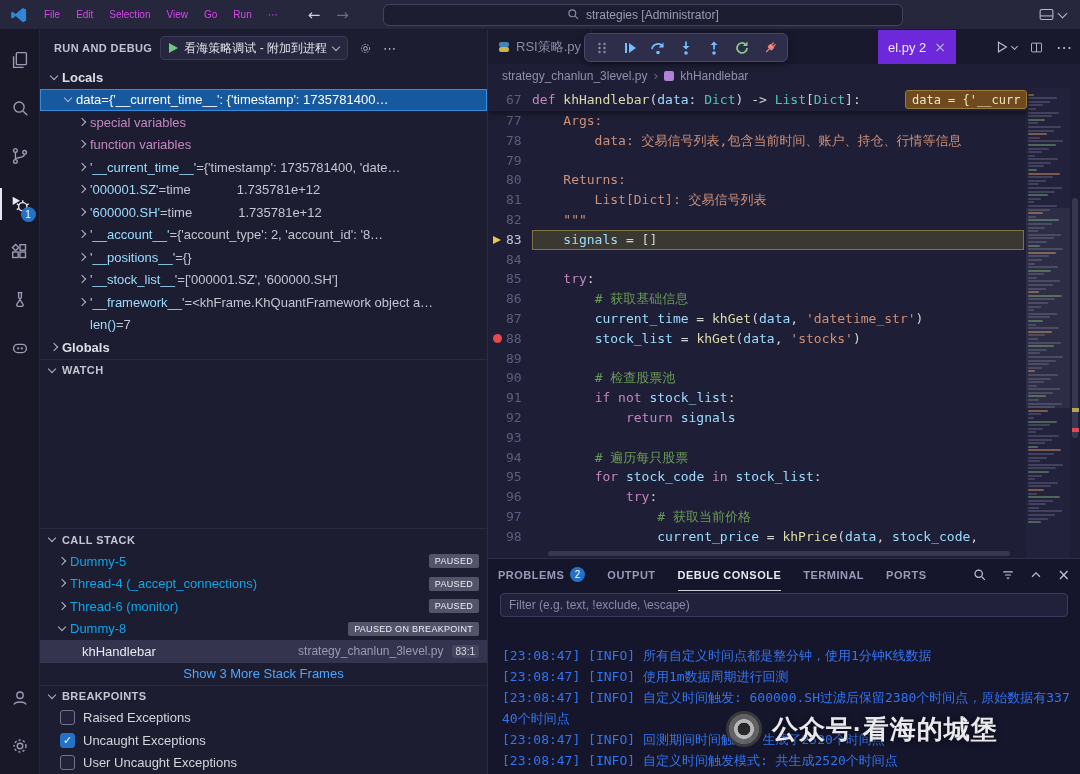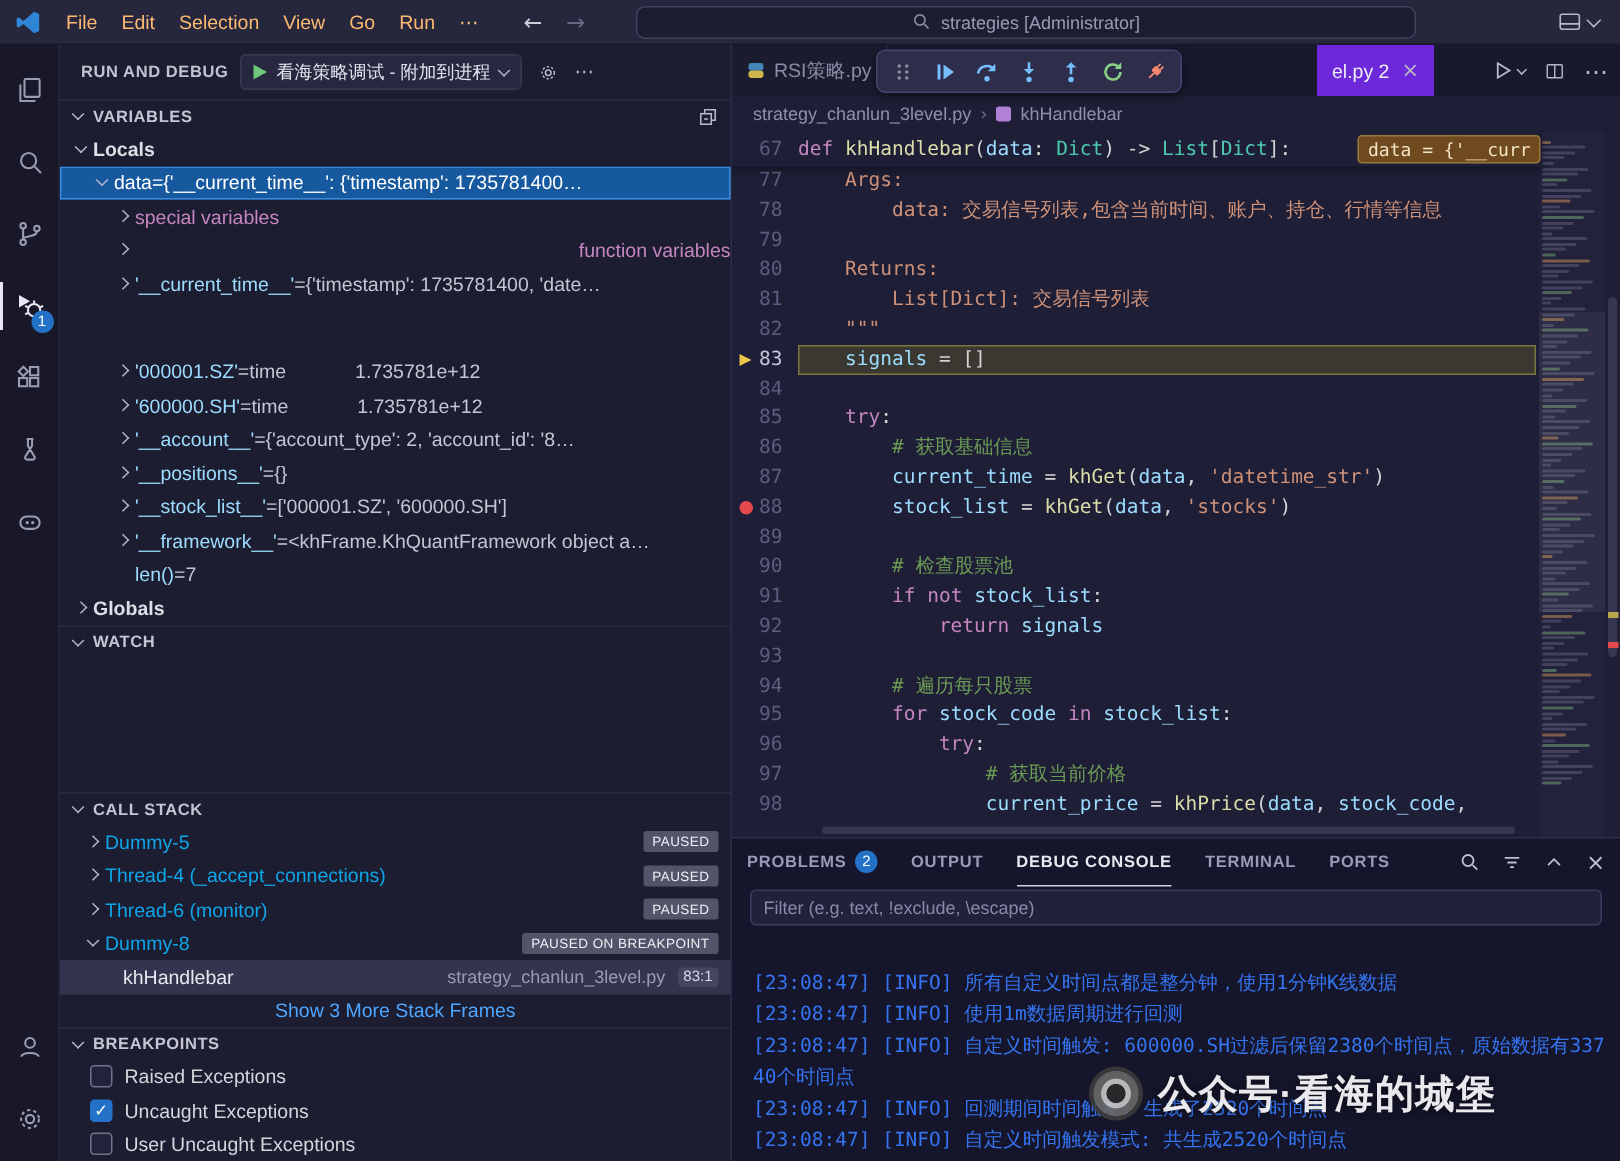--- a/index.html
+++ b/index.html
@@ -4,21 +4,21 @@
 <style>
   html,body{margin:0;padding:0;background:#101020;}
   *{box-sizing:border-box;}
   .screen{position:relative;width:1080px;height:774px;overflow:hidden;background:#1e1e36;
           font-family:"Liberation Sans",sans-serif;color:#ccccd8;-webkit-font-smoothing:antialiased;}
 
   
   .titlebar{position:absolute;left:0;top:0;width:1080px;height:30px;background:#26263c;
             display:flex;align-items:center;border-bottom:1px solid #19192c;z-index:30;}
   .vscode-logo{margin:0 8px 0 10px;display:flex;}
-  .menu-item{padding:3px 8px;font-size:13px;color:#fdba74;border-radius:4px;cursor:default;}
+  .menu-item{padding:3px 8px;font-size:10px;color:#d946ef;border-radius:4px;cursor:default;}
   .nav-arrows{display:flex;gap:16px;margin-left:22px;font-size:15px;font-family:"DejaVu Sans",sans-serif;}
   .arrow-back{color:#cfcfdc;} .arrow-fwd{color:#6a6a84;}
   .cmd-center{margin-left:34px;width:520px;height:22px;background:#1d1d32;border:1px solid #434360;
               border-radius:6px;display:flex;align-items:center;justify-content:center;gap:6px;
               color:#9a9ab5;font-size:12px;}
   .tb-right{margin-left:auto;margin-right:14px;display:flex;align-items:center;gap:4px;color:#b8b8cc;}
 
   
   .activitybar{position:absolute;left:0;top:30px;width:40px;height:744px;background:#181829;
                border-right:1px solid #272740;display:flex;flex-direction:column;align-items:center;
@@ -258,57 +258,46 @@
           <svg width="15" height="15" viewBox="0 0 24 24" fill="none" stroke="#b6b6cc" stroke-width="1.6">
               <circle cx="12" cy="12" r="3"></circle>
               <circle cx="12" cy="12" r="6.5" stroke-dasharray="2.5 2.2"></circle>
             </svg>
         </span>
         <span style="font-family:'DejaVu Sans',sans-serif;">⋯</span>
       </div>
     </div>
 
     <div>
-      <div class="sec-header">
-        <span class="chev down"></span>
-        <span>VARIABLES</span>
-        <span class="spacer"></span>
-        <span>
-          <svg width="14" height="14" viewBox="0 0 16 16" fill="none" stroke="#b6b6cc" stroke-width="1.2">
-              <rect x="2.5" y="5.5" width="8" height="8"></rect>
-              <path d="M5.5 5.5v-3h8v8h-3M5 9.5h3"></path>
-            </svg>
-        </span>
-      </div>
       <div>
           <div class="vrow" style="padding-left: 6px;">
             <span class="chev down"></span>
             <span class="vp-scope">Locals</span>
           </div>
           <div class="vrow sel" style="padding-left: 20px;">
             <span class="chev down"></span>
             <span class="vp-vn">data</span>
             <span class="vp-eq"> = </span>
             <span class="vp-vv">{'__current_time__': {'timestamp': 1735781400…</span>
           </div>
           <div class="vrow" style="padding-left: 34px;">
             <span class="chev right"></span>
             <span class="vp-sp">special variables</span>
           </div>
-          <div class="vrow" style="padding-left: 34px; justify-content: space-between;">
+          <div class="vrow" style="padding-left: 34px;">
             <span class="chev right"></span>
             <span class="vp-sp">function variables</span>
           </div>
           <div class="vrow" style="padding-left: 34px;">
             <span class="chev right"></span>
             <span class="vp-vn">'__current_time__'</span>
             <span class="vp-eq"> = </span>
             <span class="vp-vv">{'timestamp': 1735781400, 'date…</span>
           </div>
-          <div class="vrow" style="padding-left: 34px; margin-top: 36px;">
+          <div class="vrow" style="padding-left: 34px;">
             <span class="chev right"></span>
             <span class="vp-vn">'000001.SZ'</span>
             <span class="vp-eq"> = </span>
             <span class="vp-vv">time</span>
             <span class="vp-numcol">1.735781e+12</span>
           </div>
           <div class="vrow" style="padding-left: 34px;">
             <span class="chev right"></span>
             <span class="vp-vn">'600000.SH'</span>
             <span class="vp-eq"> = </span>

